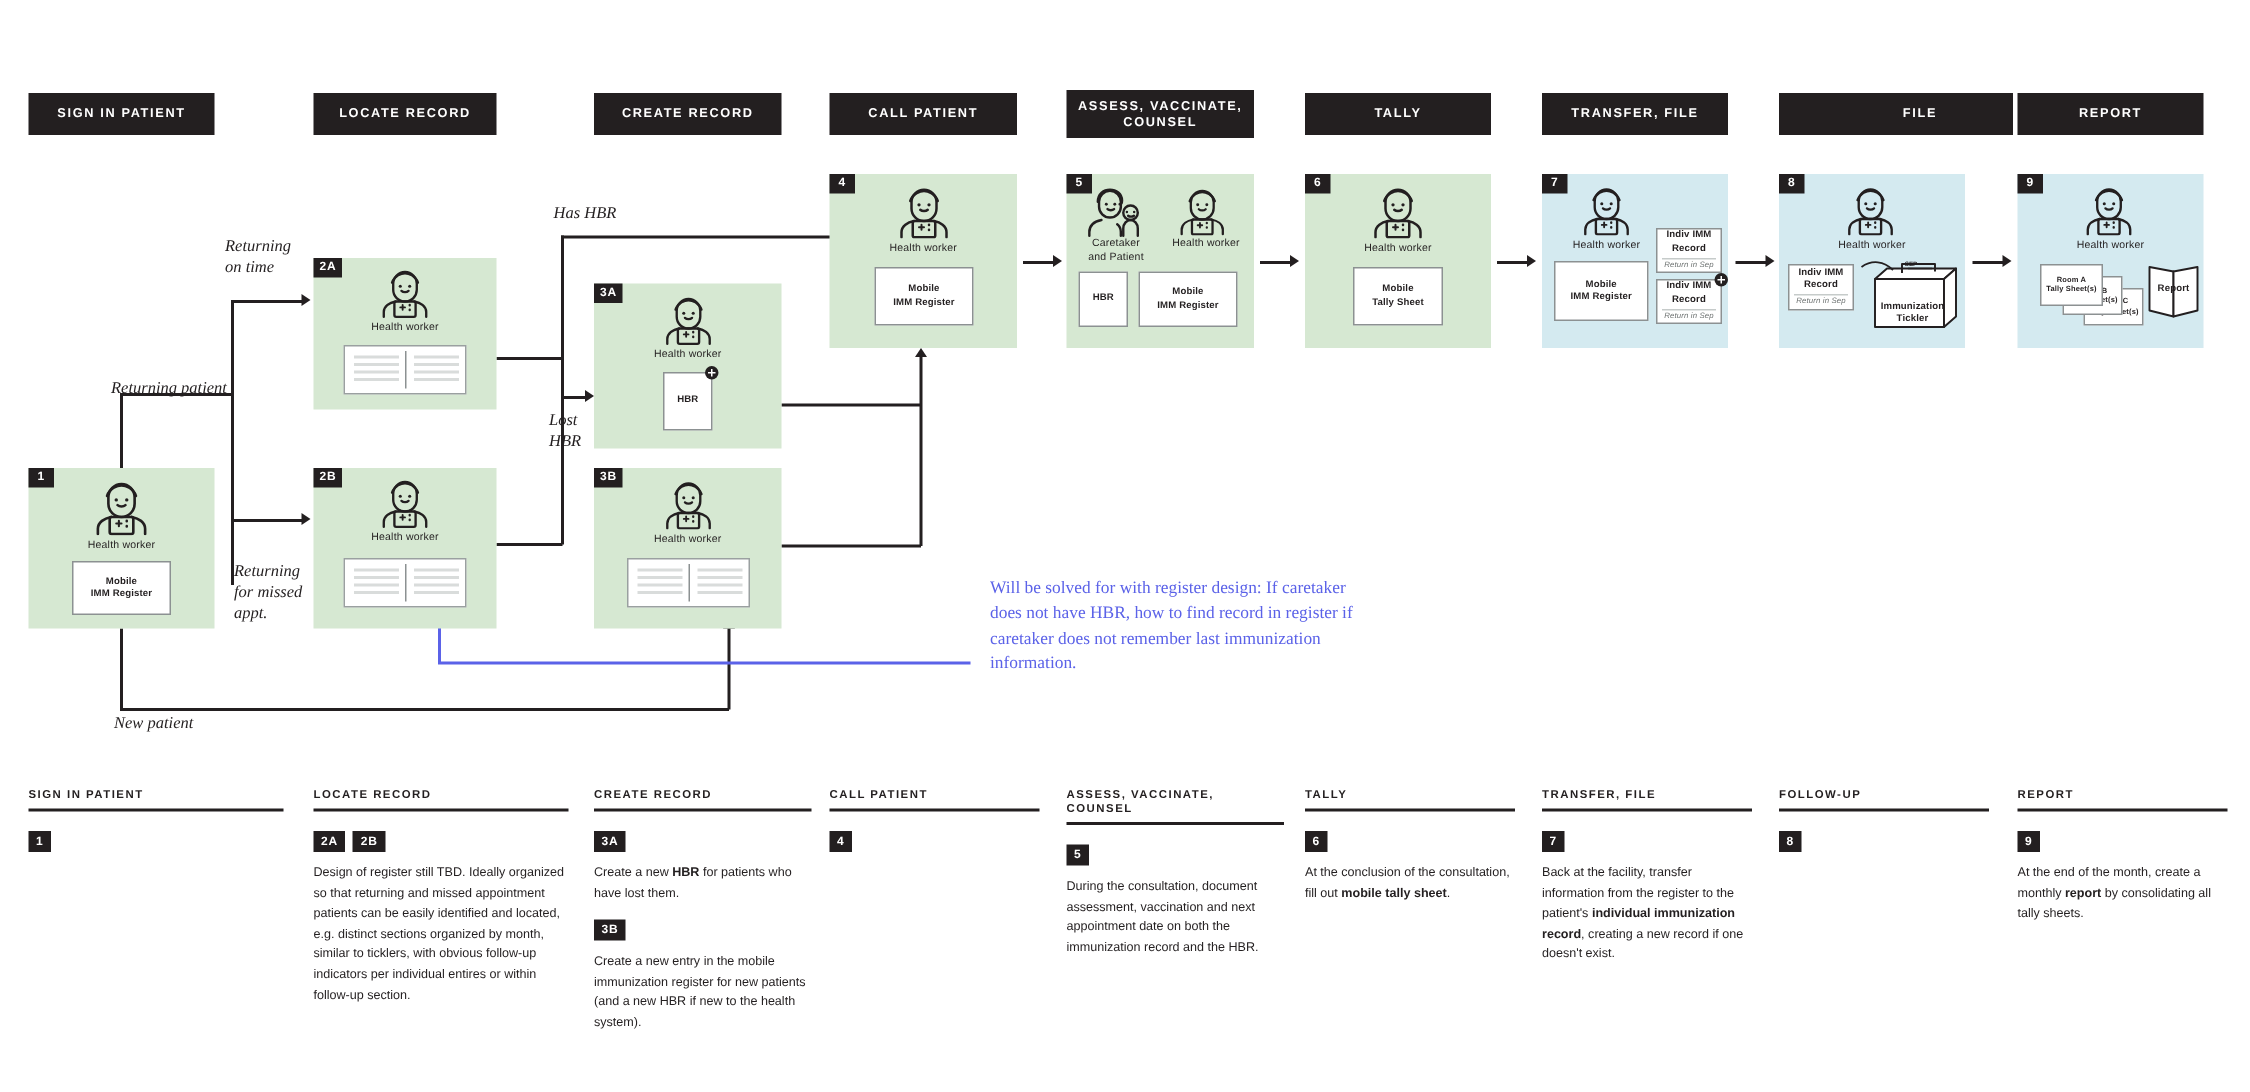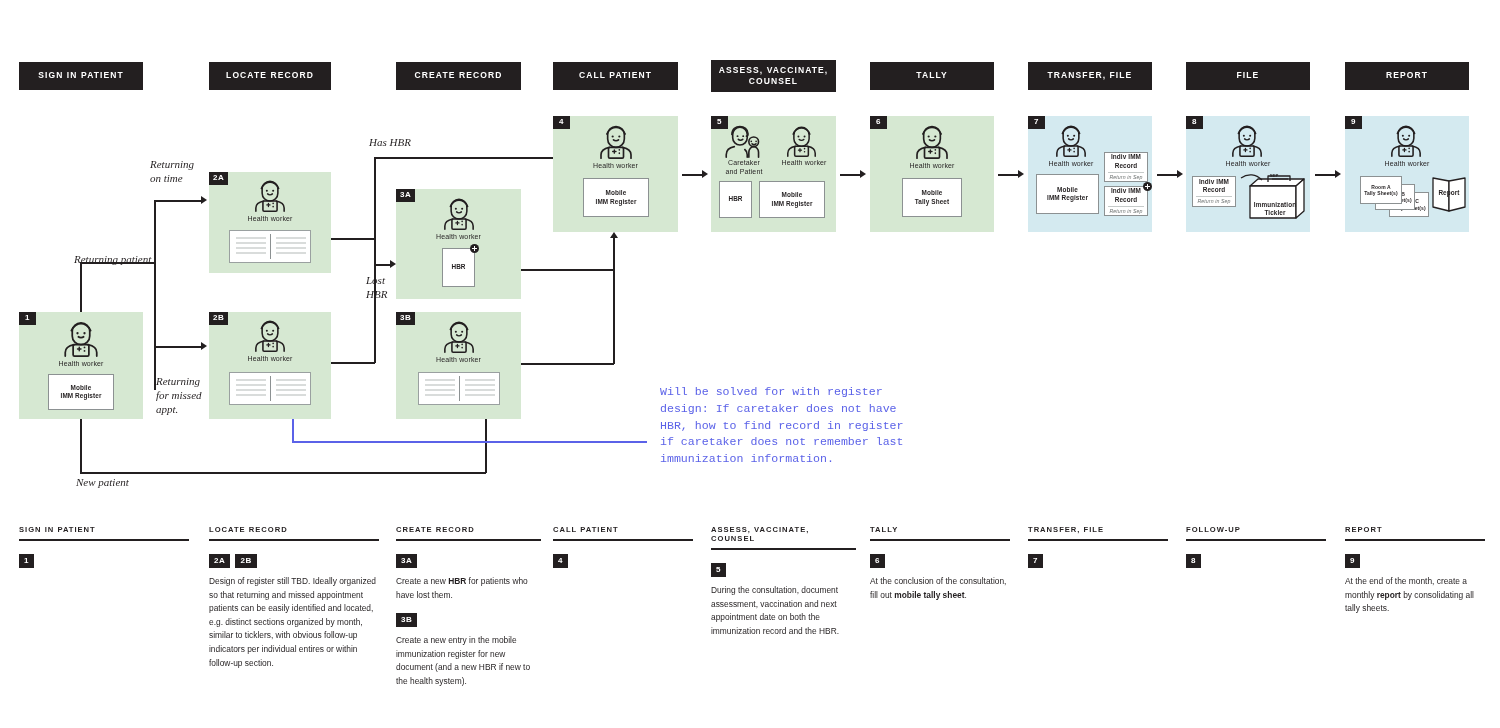--- a/index.html
+++ b/index.html
@@ -55,21 +55,21 @@
   .ln-v{position:absolute;width:1.6px;background:#231f20;}
   .arw{position:absolute;width:0;height:0;}
   .arw.r{border-left:6px solid #231f20;border-top:4px solid transparent;border-bottom:4px solid transparent;}
   .arw.u{border-bottom:6px solid #231f20;border-left:4px solid transparent;border-right:4px solid transparent;}
   
   .bl-h{position:absolute;height:1.6px;background:#5b62e8;}
   .bl-v{position:absolute;width:1.6px;background:#5b62e8;}
   .bl-dot{position:absolute;width:11px;height:11px;border-radius:50%;background:#5b62e8;}
   .blue-note{
     position:absolute;color:#5b62e8;font-size:11.6px;line-height:1.45;
-    font-family:Liberation Mono, monospace;
+    font-family:Liberation Serif, serif;
   }
   
   .edge-lbl{
     position:absolute;font-family:"Liberation Serif", serif;font-style:italic;
     font-size:11px;color:#231f20;line-height:1.25;
   }
   .note-serif{
     position:absolute;font-family:"Liberation Serif", serif;font-style:italic;
     font-size:14.5px;line-height:1.55;color:#3a3a3a;width:215px;
   }
@@ -110,21 +110,21 @@
       <div class="phase-chip" style="left: 711px; top: 60px; width: 125px; height: 32px;">
         <span style="white-space: pre-line;">ASSESS, VACCINATE,
 COUNSEL</span>
       </div>
       <div class="phase-chip" style="left: 870px; top: 62px; width: 124px;">
         <span style="white-space: pre-line;">TALLY</span>
       </div>
       <div class="phase-chip" style="left: 1028px; top: 62px; width: 124px;">
         <span style="white-space: pre-line;">TRANSFER, FILE</span>
       </div>
-      <div class="phase-chip" style="left: 1186px; top: 62px; width: 124px;">
+      <div class="phase-chip" style="left: 1186px; top: 62px; width: 124px; padding-left: 32px;">
         <span style="white-space: pre-line;">FILE</span>
       </div>
       <div class="phase-chip" style="left: 1345px; top: 62px; width: 124px;">
         <span style="white-space: pre-line;">REPORT</span>
       </div>
     </div>
 
   <div class="ln-v" style="left:80px;top:262px;height:50px;"></div>
   <div class="ln-h" style="left:80px;top:262px;width:75px;"></div>
   <div class="ln-v" style="left:154px;top:200px;height:190px;"></div>
@@ -530,21 +530,21 @@
       <div class="legend-col" style="left: 396px; width: 145px;">
         <div class="legend-title">CREATE RECORD</div>
         <div class="legend-rule"></div>
         <div class="legend-badges">
           <span class="legend-badge">3A</span>
         </div>
         <div class="legend-body">Create a new <b>HBR</b> for patients who have lost them.</div>
         <div class="legend-badges legend-sub">
           <span class="legend-badge">3B</span>
         </div>
-        <div class="legend-body">Create a new entry in the mobile immunization register for new document (and a new HBR if new to the health system).</div>
+        <div class="legend-body">Create a new entry in the mobile immunization register for new patients (and a new HBR if new to the health system).</div>
       </div>
       <div class="legend-col" style="left: 553px; width: 140px;">
         <div class="legend-title">CALL PATIENT</div>
         <div class="legend-rule"></div>
         <div class="legend-badges">
           <span class="legend-badge">4</span>
         </div>
       </div>
       <div class="legend-col" style="left: 711px; width: 145px;">
         <div class="legend-title">ASSESS, VACCINATE, COUNSEL</div>
@@ -561,20 +561,21 @@
           <span class="legend-badge">6</span>
         </div>
         <div class="legend-body">At the conclusion of the consultation, fill out <b>mobile tally sheet</b>.</div>
       </div>
       <div class="legend-col" style="left: 1028px; width: 140px;">
         <div class="legend-title">TRANSFER, FILE</div>
         <div class="legend-rule"></div>
         <div class="legend-badges">
           <span class="legend-badge">7</span>
         </div>
+        <div class="legend-body">Back at the facility, transfer information from the register to the patient's <b>individual immunization record</b>, creating a new record if one doesn't exist.</div>
       </div>
       <div class="legend-col" style="left: 1186px; width: 140px;">
         <div class="legend-title">FOLLOW-UP</div>
         <div class="legend-rule"></div>
         <div class="legend-badges">
           <span class="legend-badge">8</span>
         </div>
       </div>
       <div class="legend-col" style="left: 1345px; width: 140px;">
         <div class="legend-title">REPORT</div>

